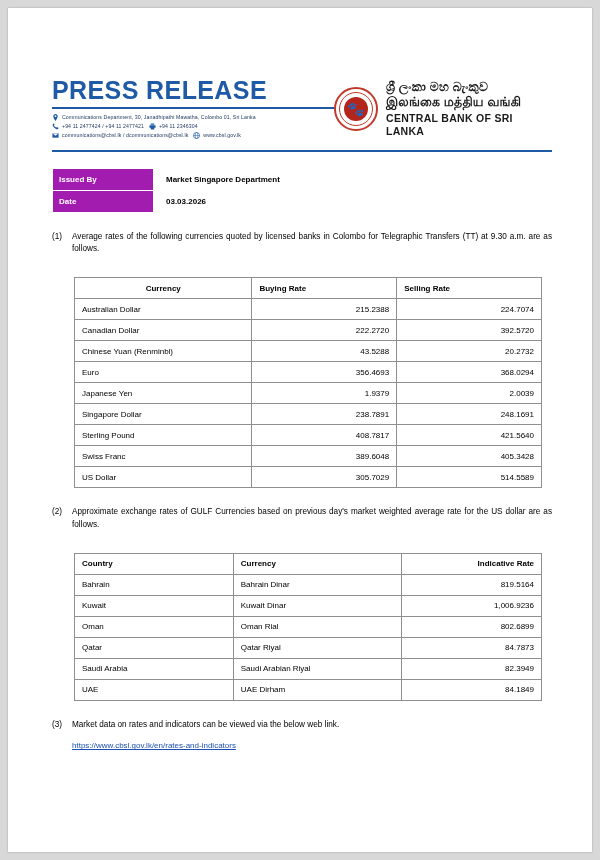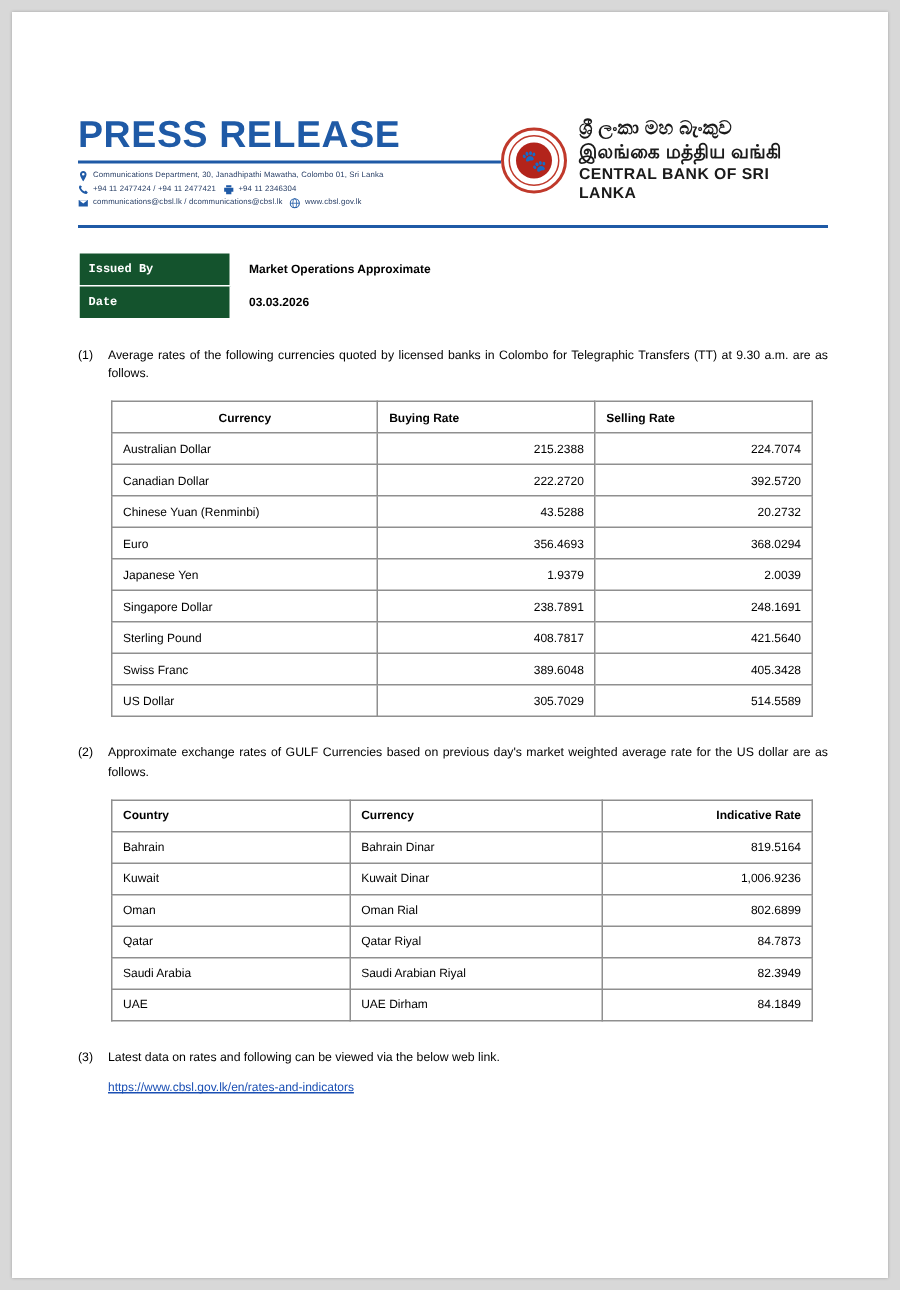--- a/index.html
+++ b/index.html
@@ -26,21 +26,21 @@
     position: absolute;
     left: 44px;
     top: 70px;
     width: 500px;
   }
 
   
   .header {
     display: flex;
     justify-content: space-between;
-    align-items: flex-start;
+    align-items: center;
   }
   .pr-left {
     width: 285px;
   }
   .pr-title {
     color: #1f5aa6;
     font-size: 25px;
     font-weight: bold;
     letter-spacing: 0.4px;
     line-height: 1;
@@ -151,24 +151,23 @@
   }
   .meta td {
     padding: 3px 6px;
     font-size: 8px;
     font-weight: bold;
     vertical-align: middle;
     height: 15px;
   }
   .meta .k {
     width: 88px;
-    background: #14532d;
+    background: #a21caf;
     color: #ffffff;
     border: 1px solid #ffffff;
-    font-family: Liberation Mono, monospace;
   }
   .meta .v {
     color: #000000;
     padding-left: 12px;
   }
 
   
   .para {
     display: flex;
     margin-top: 18px;
@@ -181,21 +180,21 @@
     flex: 0 0 20px;
     text-align: left;
   }
   .para .txt {
     flex: 1 1 auto;
     text-align: justify;
   }
 
   
   .tbl-wrap {
-    margin-top: 11px;
+    margin-top: 21px;
     padding-left: 22px;
     padding-right: 10px;
   }
   table.data {
     border-collapse: collapse;
     width: 100%;
     table-layout: fixed;
   }
   table.data th, table.data td {
     border: 1px solid #8f8f8f;
@@ -305,21 +304,21 @@
         </div>
       </div>
     </div>
 
     <div class="header-rule"></div>
 
     <table class="meta">
       <tbody>
           <tr>
         <td class="k">Issued By</td>
-        <td class="v">Market Operations Approximate</td>
+        <td class="v">Market Singapore Department</td>
       </tr>
       <tr>
         <td class="k">Date</td>
         <td class="v">03.03.2026</td>
       </tr>
     </tbody>
       </table>
 
     <div class="para">
       <div class="num">(1)</div>
@@ -439,20 +438,20 @@
             <td class="lbl">UAE</td>
             <td class="lbl">UAE Dirham</td>
             <td class="num">84.1849</td>
           </tr>
         </tbody>
       </table>
     </div>
 
     <div class="para">
       <div class="num">(3)</div>
-      <div class="txt">Latest data on rates and following can be viewed via the below web link.</div>
+      <div class="txt">Market data on rates and indicators can be viewed via the below web link.</div>
     </div>
     <div class="link-row">
       <a class="weblink" href="#">https://www.cbsl.gov.lk/en/rates-and-indicators</a>
     </div>
 
   </div>
 </div>
 
 </body></html>

